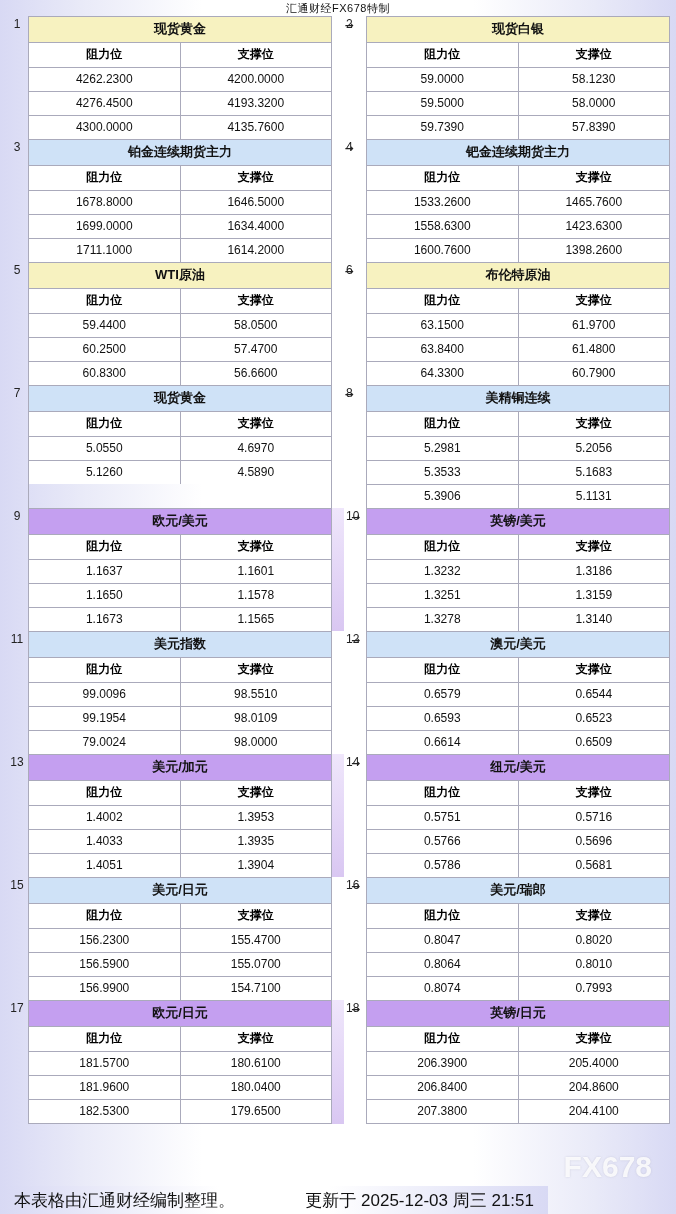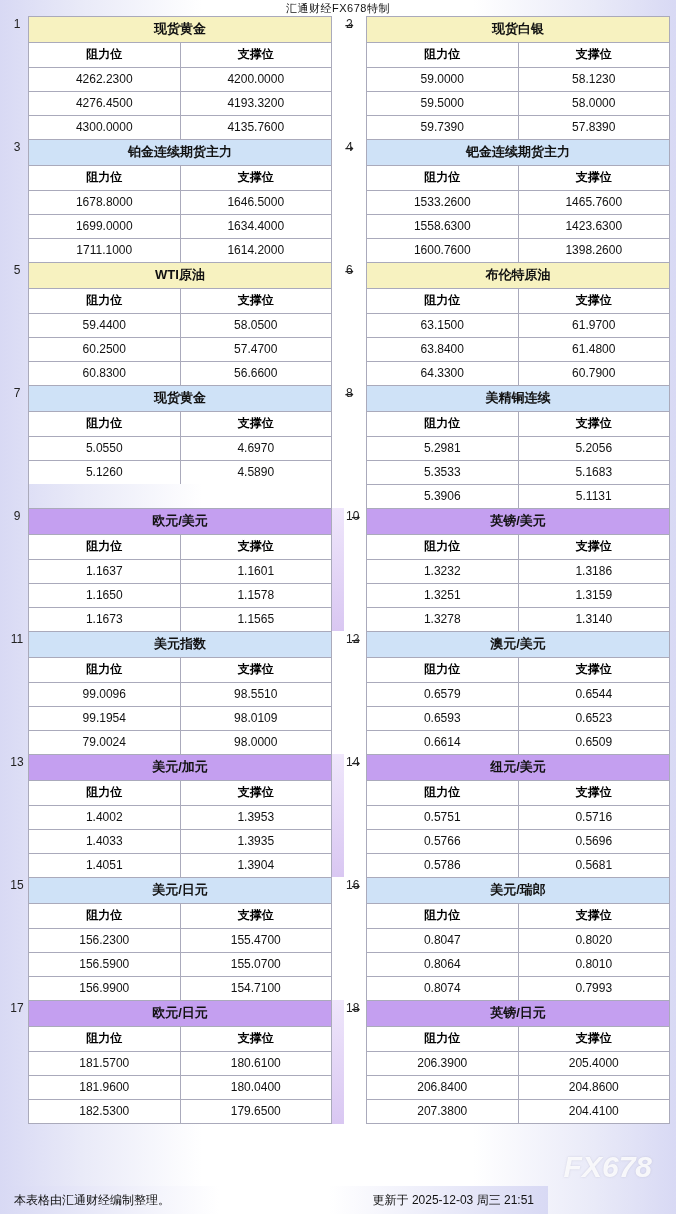--- a/index.html
+++ b/index.html
@@ -99,31 +99,30 @@
   .datarow div:first-child { border-right: 1px solid #aab; }
   .footer {
     position: absolute;
     left: 0; bottom: 0;
     width: 548px;
     height: 28px;
     display: flex;
     align-items: center;
     justify-content: space-between;
     padding: 0 14px;
-    font-size: 12px;
+    font-size: 17px;
     color: #111;
     background: linear-gradient(90deg, #d8d9f4 0%, #ffffff 40%, #ffffff 60%, #d8d9f4 100%);
   }
   .watermark {
     position: absolute;
     right: 24px;
     bottom: 30px;
     font-size: 30px;
     font-weight: bold;
-    font-style: italic;
     color: rgba(255,255,255,0.85);
     text-shadow: 0 0 2px rgba(180,180,200,0.6);
     pointer-events: none;
   }
 </style>
 </head>
 <body>
 
 <div id="page">
 

